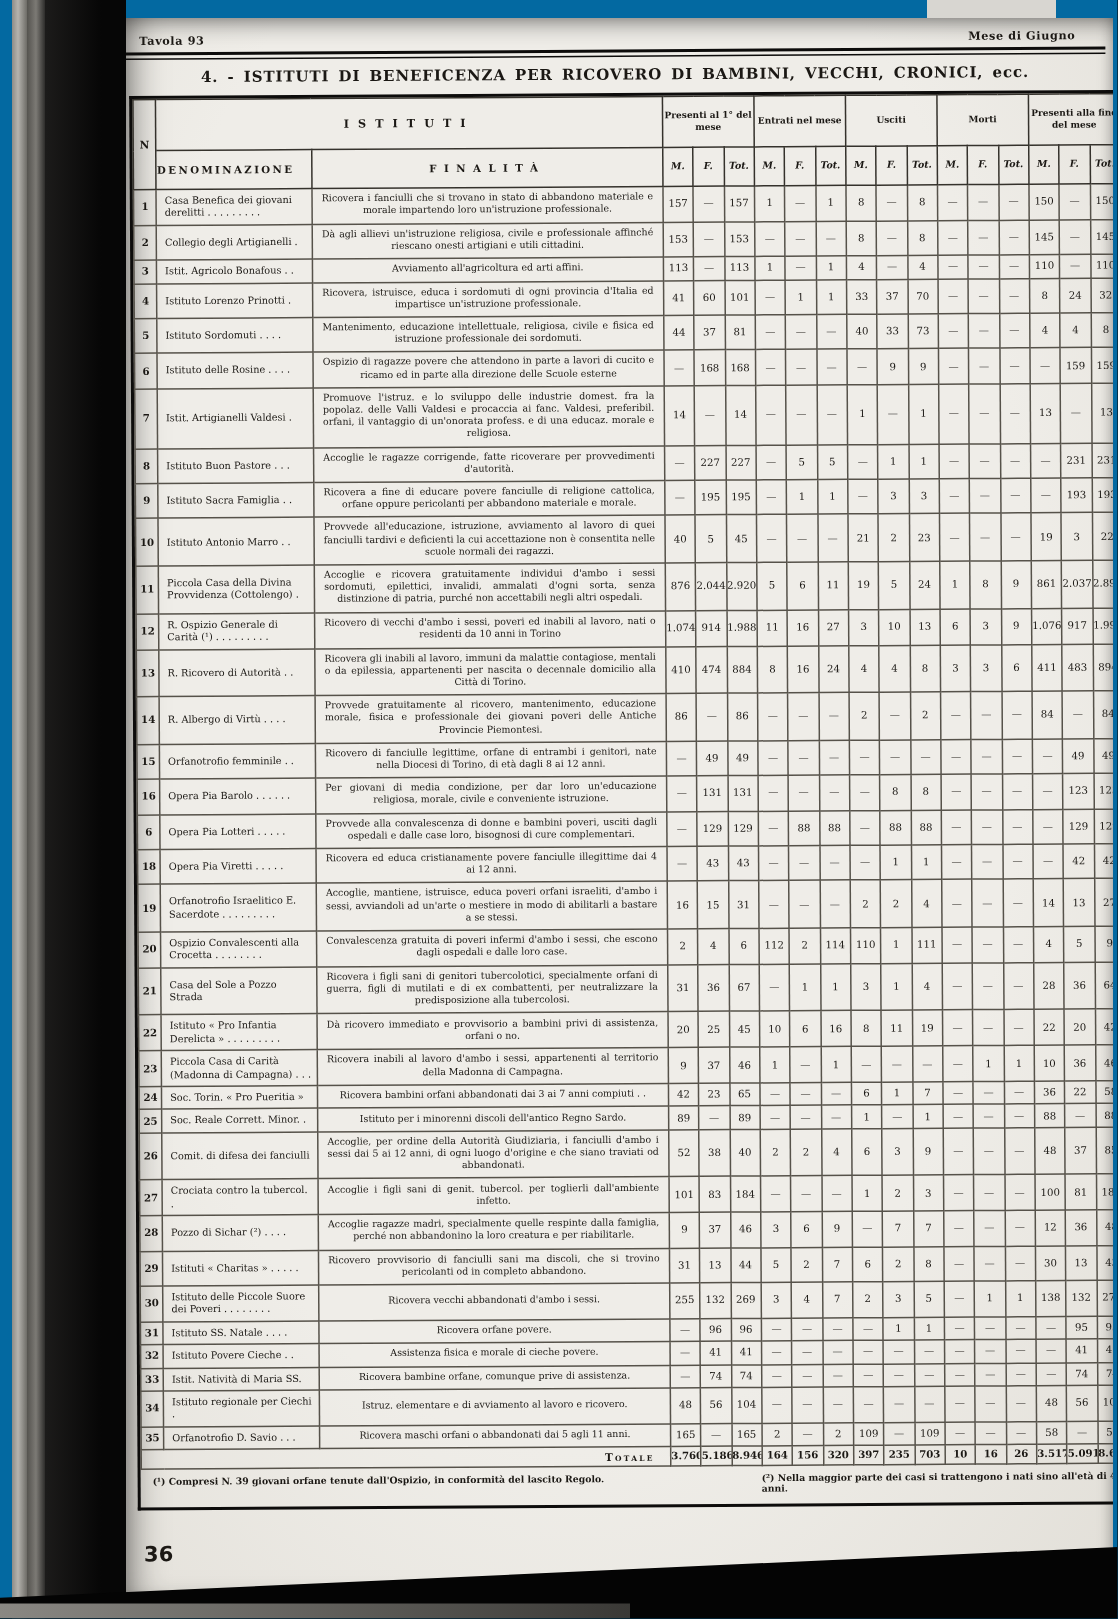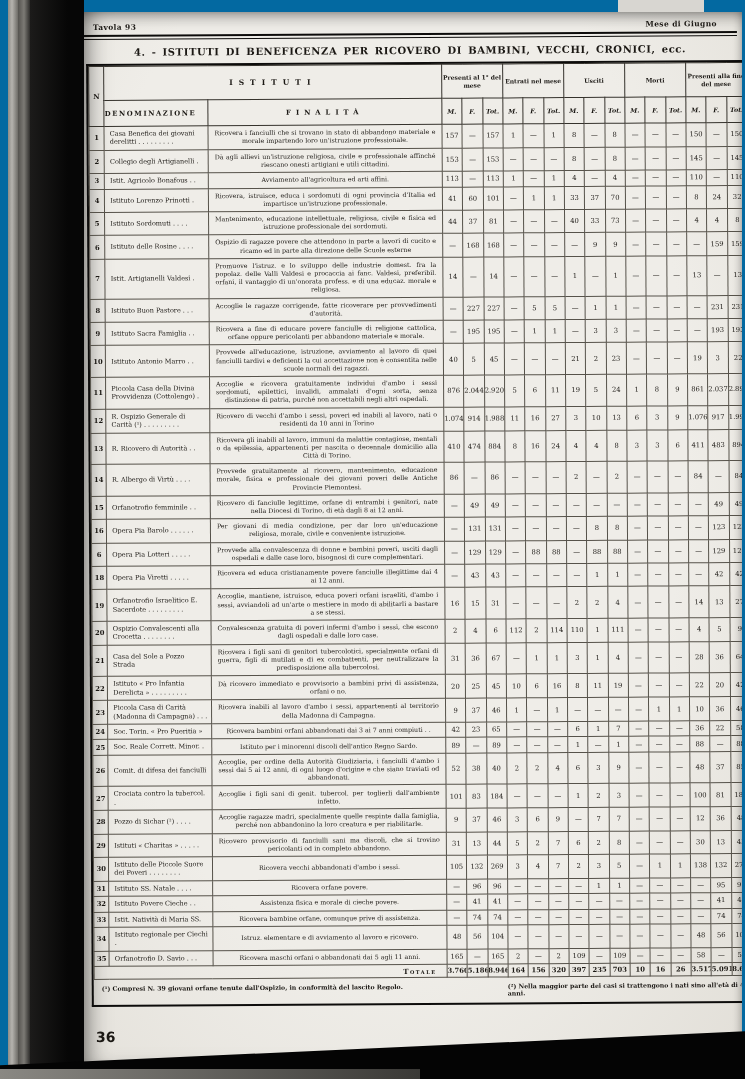--- a/index.html
+++ b/index.html
@@ -715,21 +715,21 @@
                 <td class="c-num">—</td>
                 <td class="c-num">—</td>
                 <td class="c-num gfirst">30</td>
                 <td class="c-num">13</td>
                 <td class="c-num">43</td>
               </tr>
               <tr>
                 <td class="c-n">30</td>
                 <td class="c-den">Istituto delle Piccole Suore dei Poveri . . . . . . . .</td>
                 <td class="c-fin">Ricovera vecchi abbandonati d'ambo i sessi.</td>
-                <td class="c-num gfirst">105</td>
+                <td class="c-num gfirst">255</td>
                 <td class="c-num">132</td>
                 <td class="c-num">269</td>
                 <td class="c-num gfirst">3</td>
                 <td class="c-num">4</td>
                 <td class="c-num">7</td>
                 <td class="c-num gfirst">2</td>
                 <td class="c-num">3</td>
                 <td class="c-num">5</td>
                 <td class="c-num gfirst">—</td>
                 <td class="c-num">1</td>

